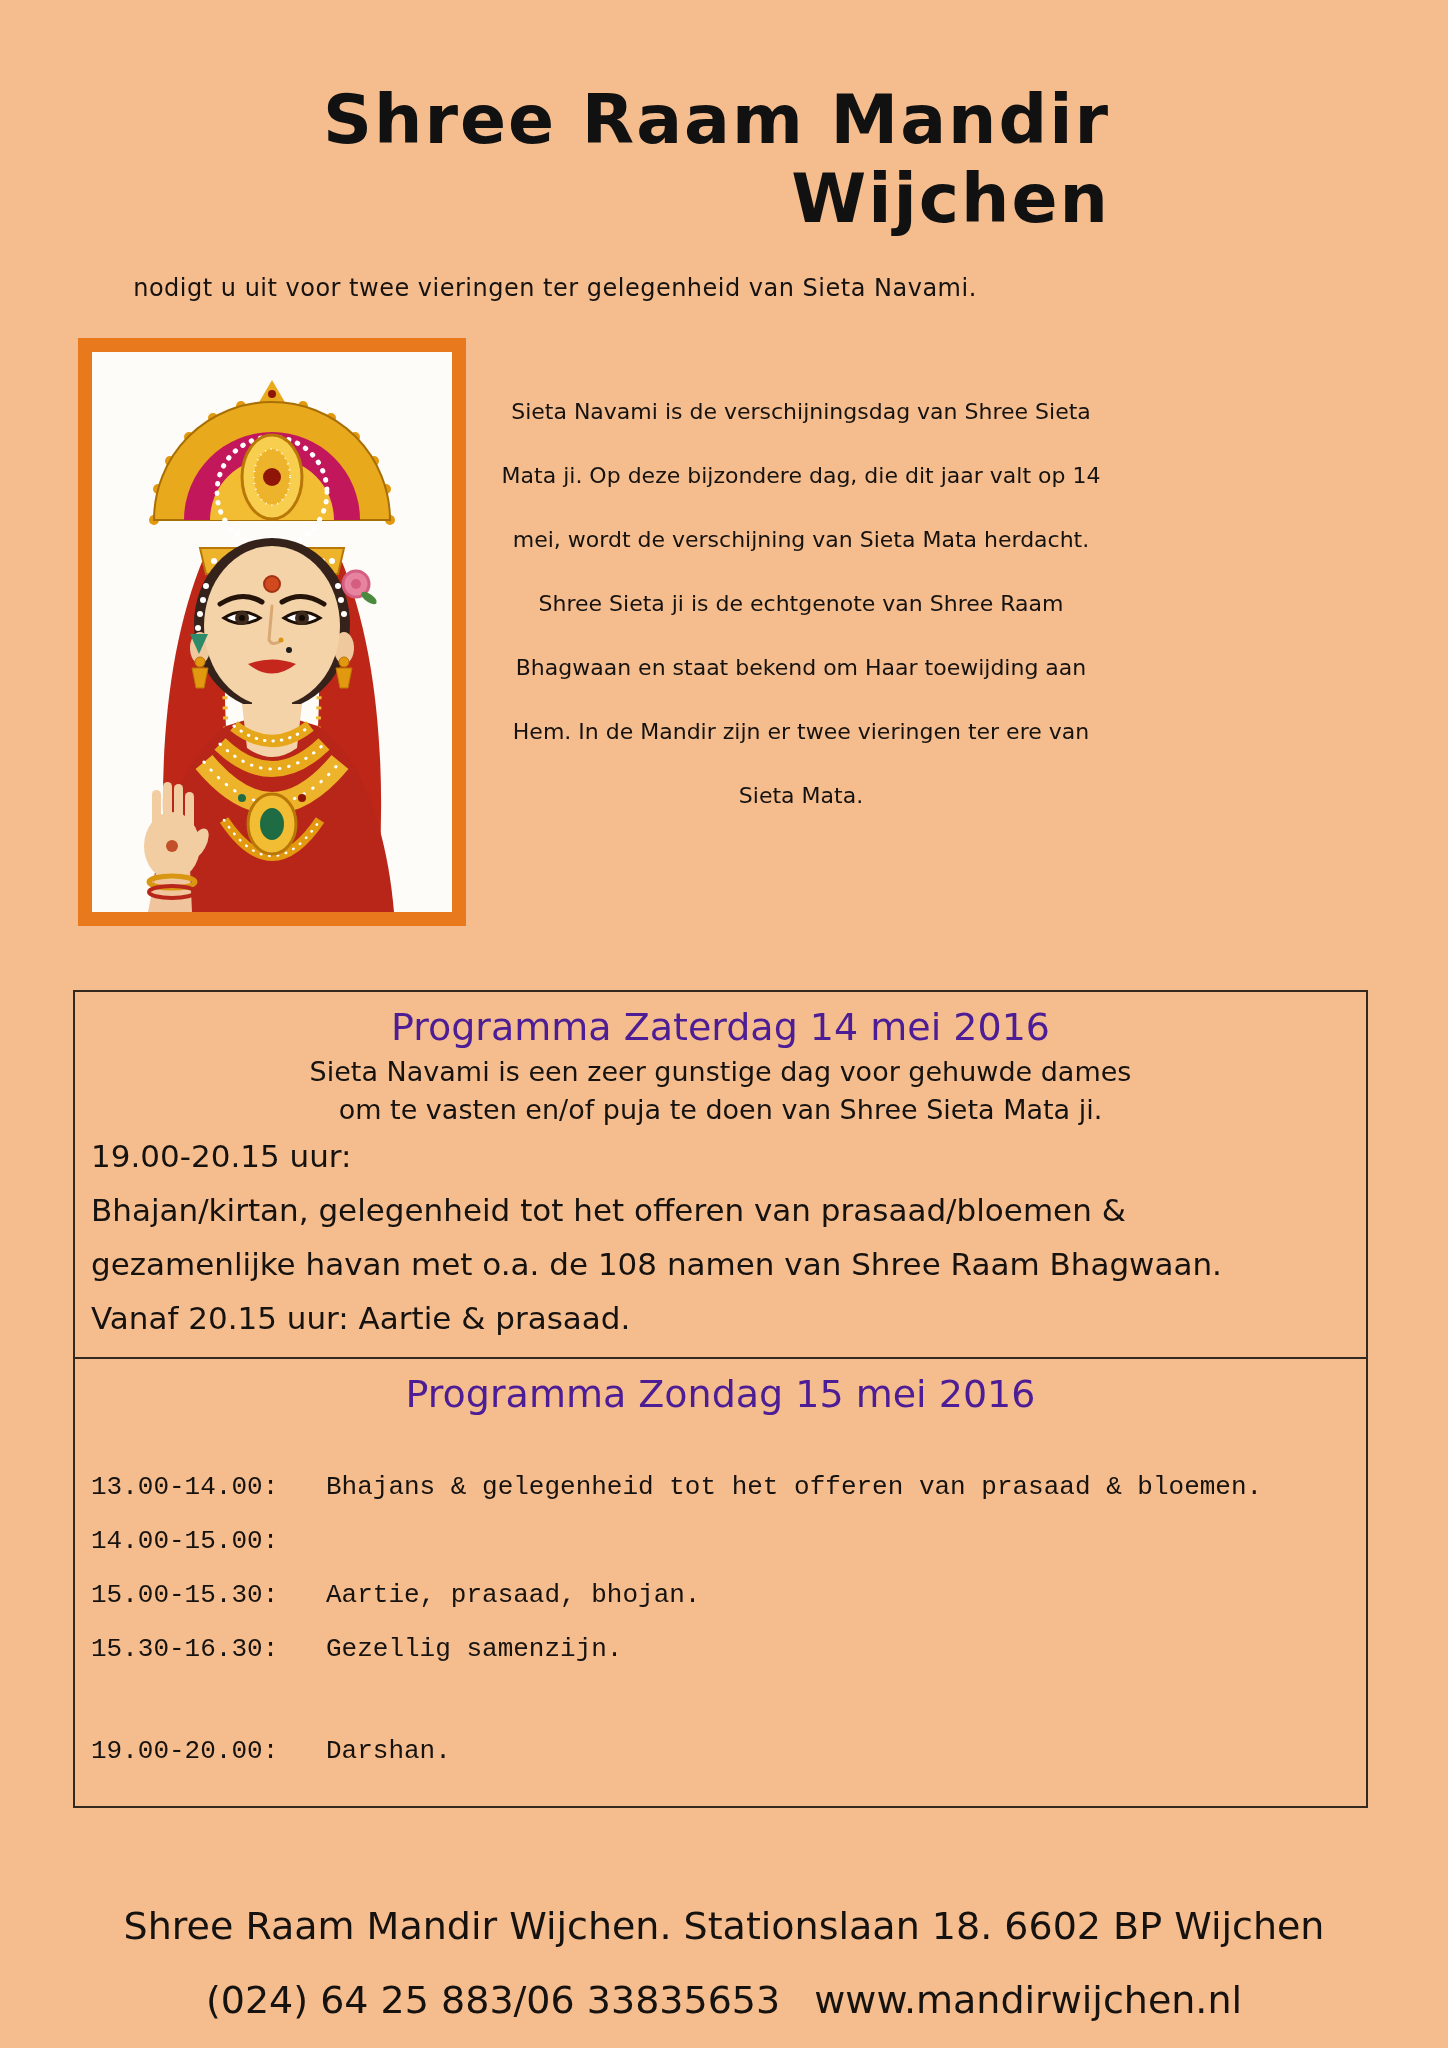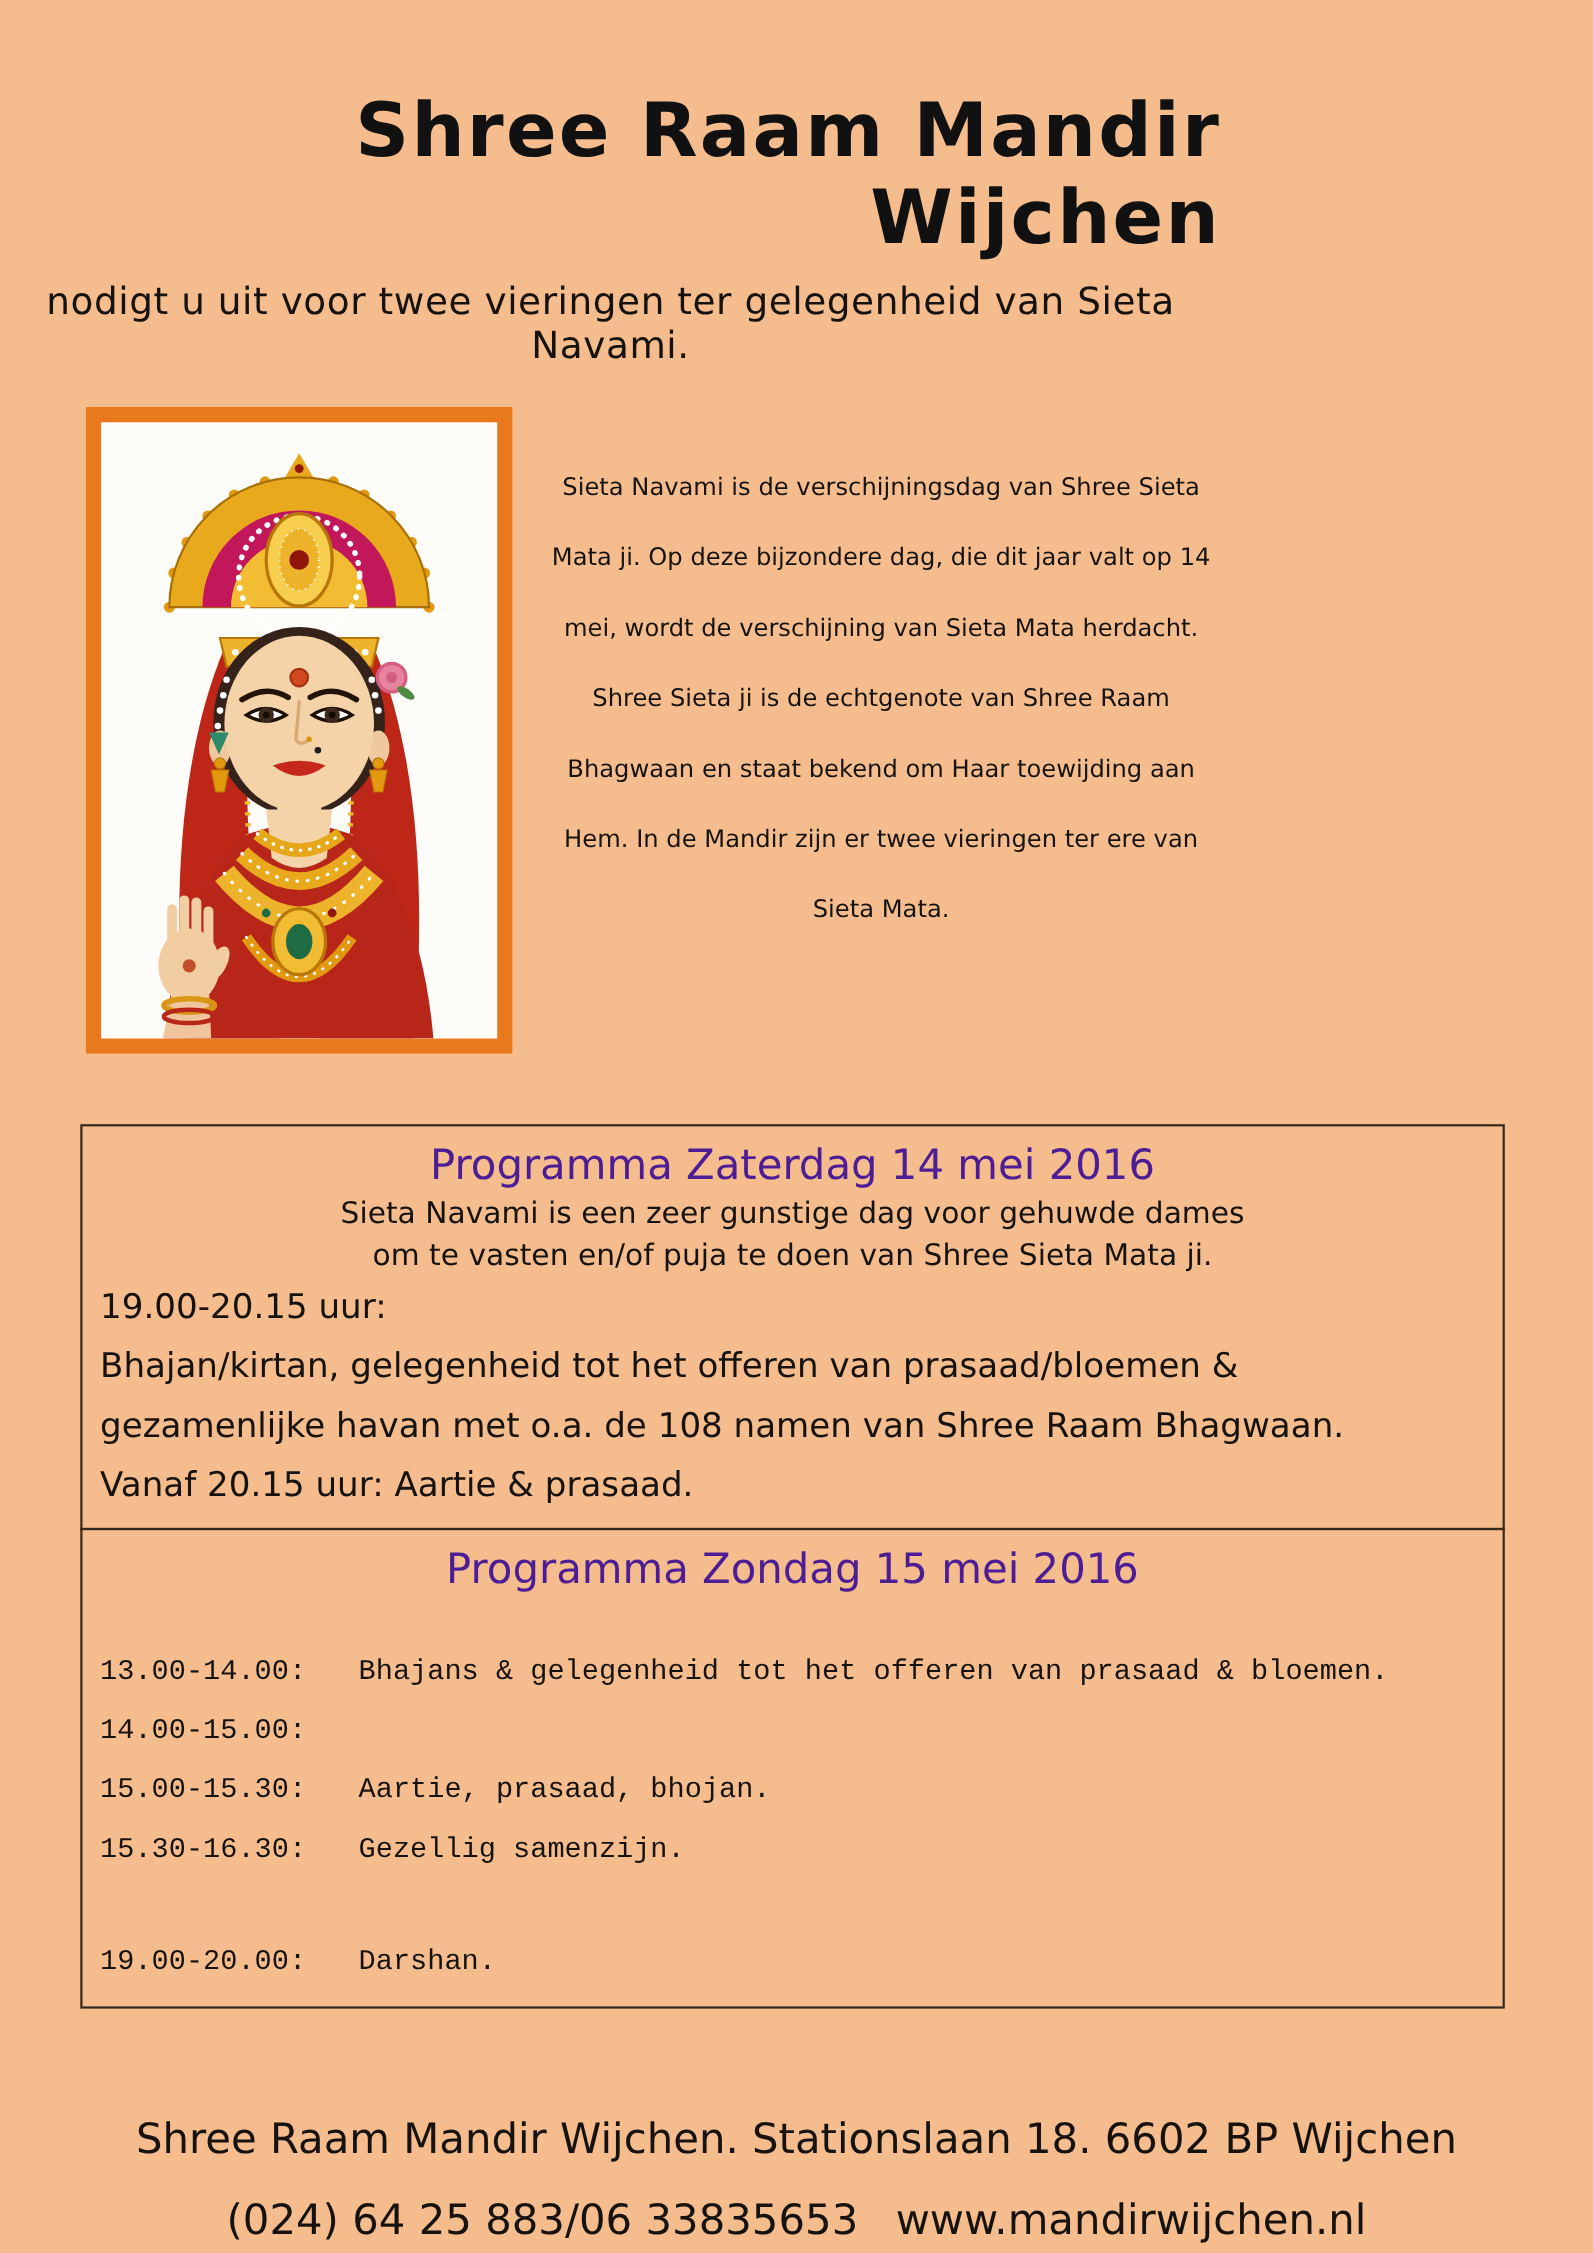--- a/index.html
+++ b/index.html
@@ -11,23 +11,23 @@
     overflow:hidden;
   }
   .top-column{width:1110px;}
   .page-title{
     margin:0;padding-top:80px;
     text-align:right;
     font-size:68px;font-weight:bold;letter-spacing:2px;
     color:#111;
   }
   .page-subtitle{
-    margin-top:16px;
-    text-align:center;
-    font-size:34px;letter-spacing:0.5px;
+    margin-top:36px;
+    text-align:center;
+    font-size:24px;letter-spacing:0.5px;
   }
   .intro-row{
     display:flex;align-items:flex-start;
     margin:36px 0 0 78px;
   }
   .deity-frame{
     width:360px;height:560px;
     border:14px solid #E8791C;
     background:#FDFCF8;
     flex-shrink:0;
@@ -42,21 +42,21 @@
     line-height:64px;
     text-align:center;
   }
   .program-stack{margin:64px 0 0 73px;width:1295px;box-sizing:border-box;}
   .program-box{
     border:2px solid #33291F;
     box-sizing:border-box;
     padding:10px 16px 12px 16px;
     width:1295px;
   }
-  .program-box.sunday{margin-top:-2px;padding-bottom:14px;}
+  .program-box.sunday{margin-top:-2px;padding-bottom:28px;}
   .program-title{
     margin:0;
     text-align:center;
     font-size:38px;font-weight:normal;
     color:#4c1d95;
     line-height:51px;
   }
   .centered-line{
     text-align:center;
     font-size:27px;

